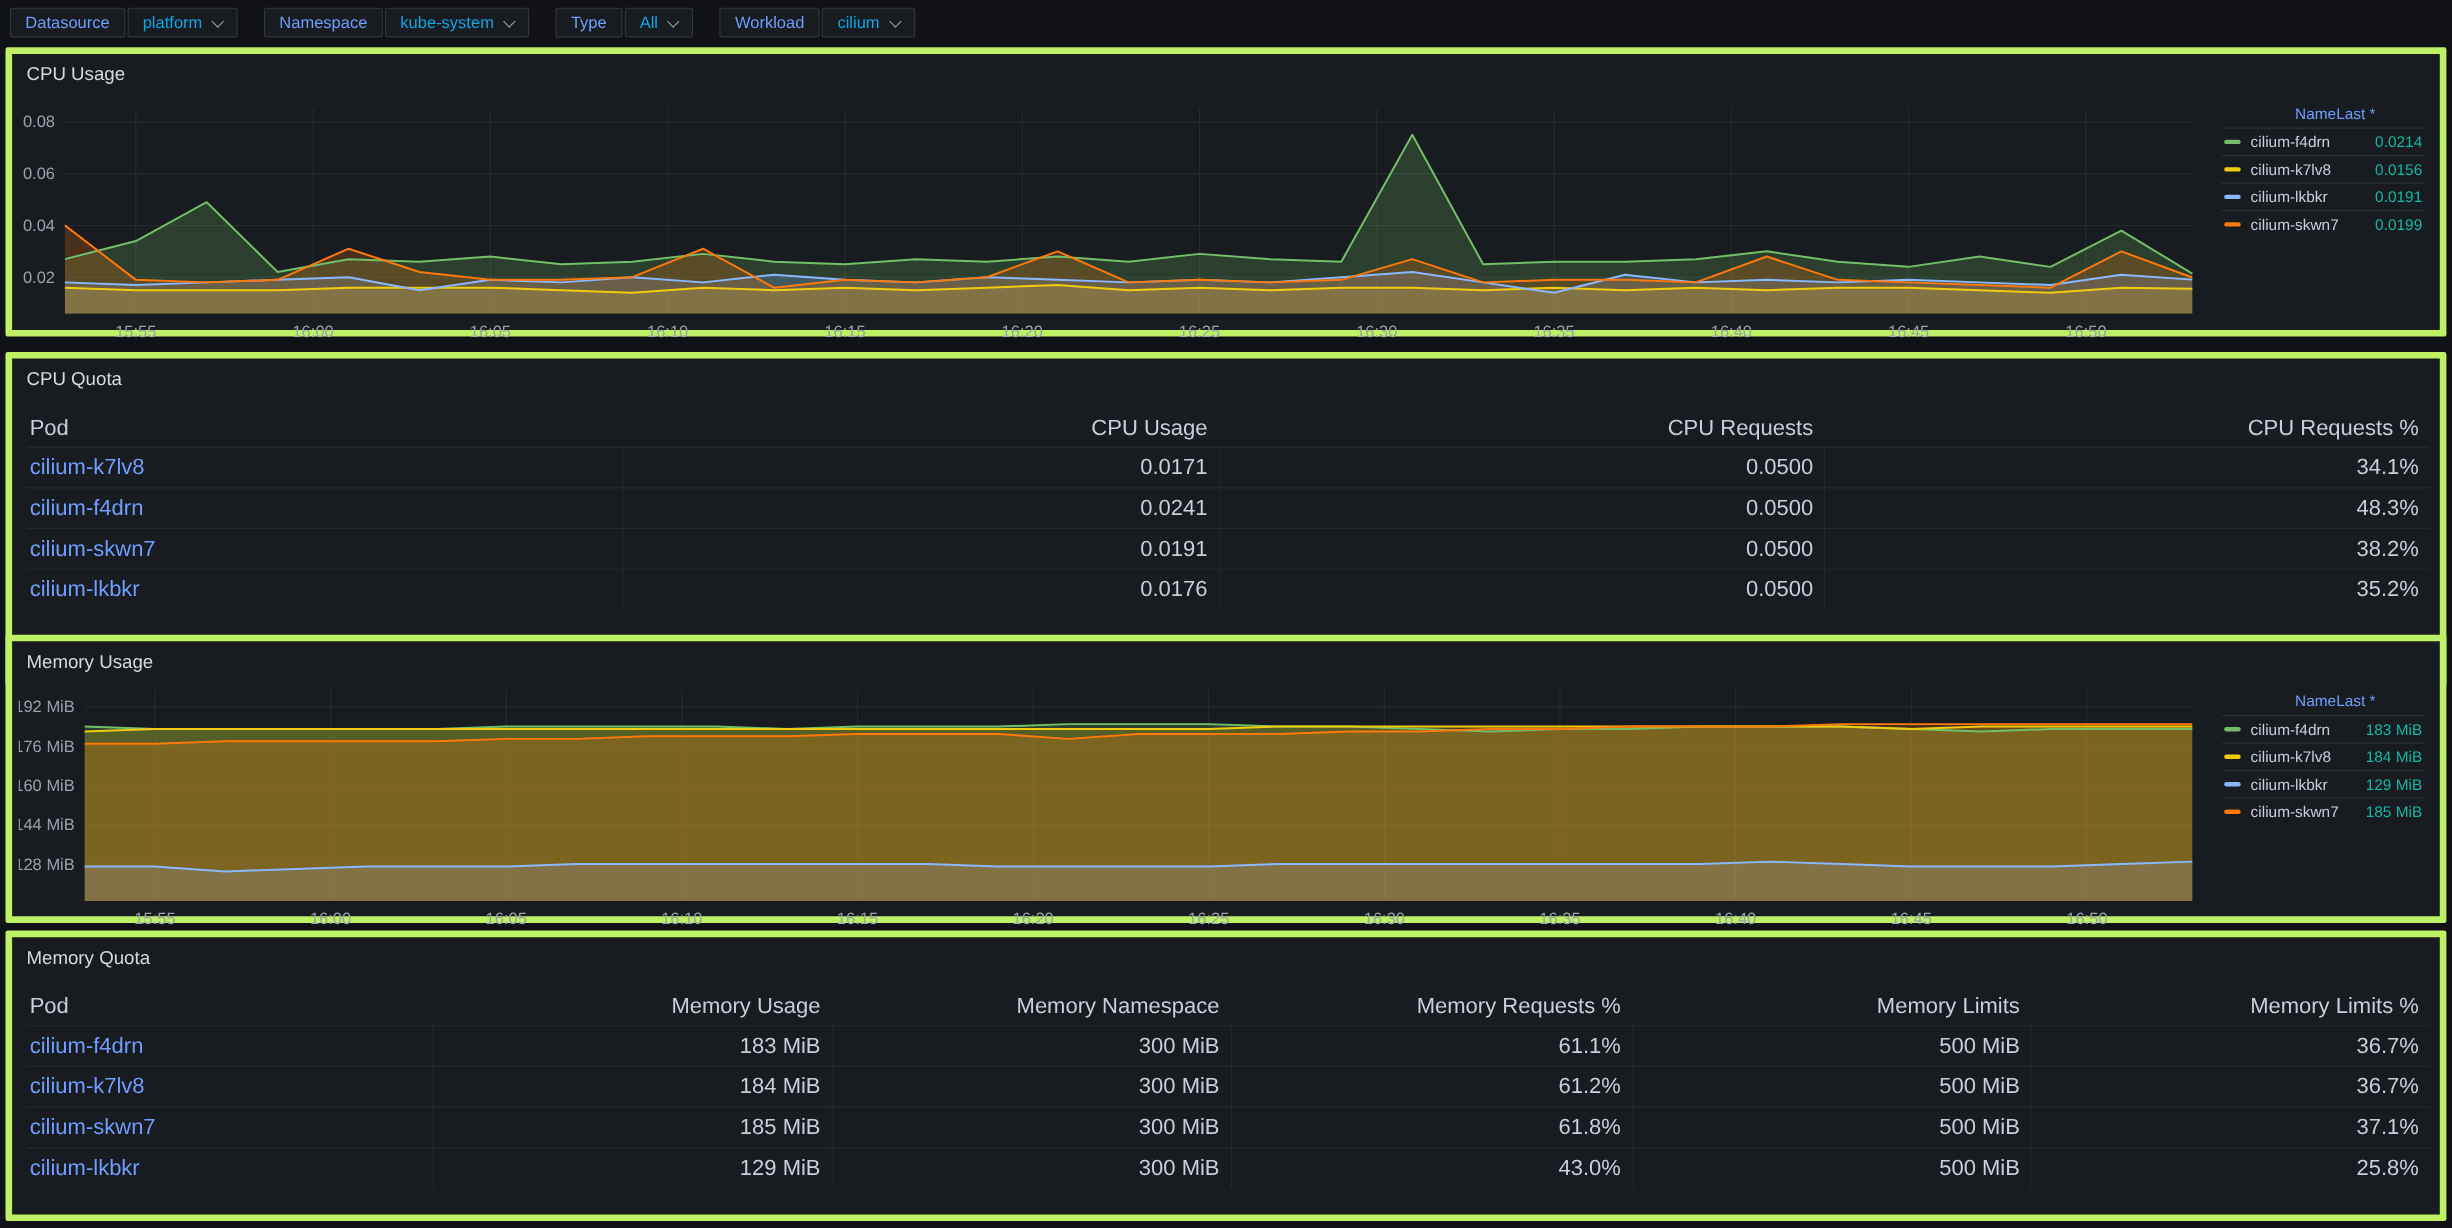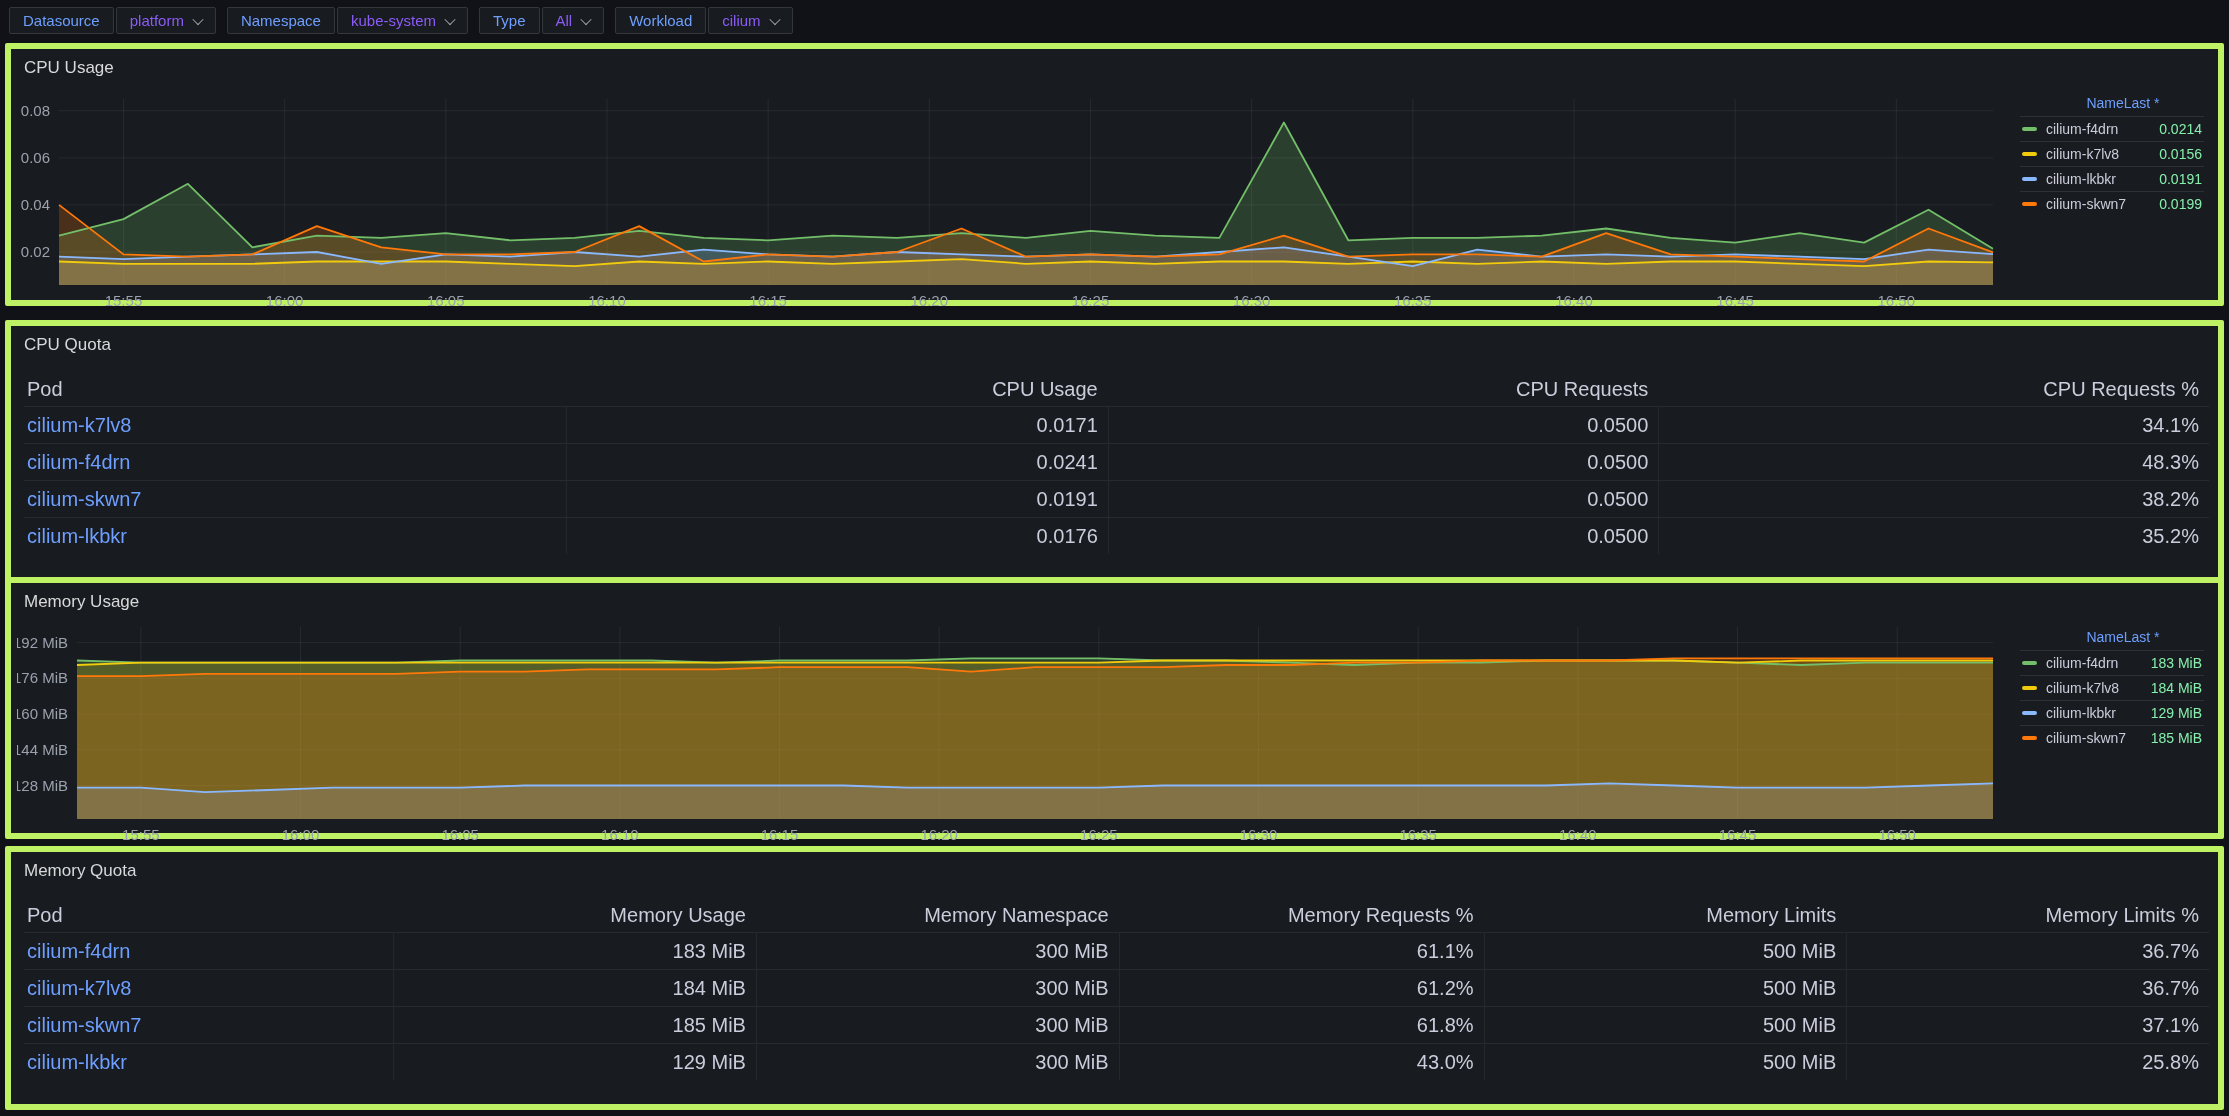--- a/index.html
+++ b/index.html
@@ -2,27 +2,27 @@
 <html><head>
 <meta charset="utf-8">
 <style>
   html,body{margin:0;padding:0;}
   body{
     width:2229px;height:1116px;position:relative;overflow:hidden;
     background:#111217;color:#ccccdc;
     font-family:"Liberation Sans","DejaVu Sans",sans-serif;
   }
   
-  .toolbar{position:absolute;left:9px;top:7px;display:flex;gap:11px;}
+  .toolbar{position:absolute;left:9px;top:7px;display:flex;gap:24px;}
   .filter{display:flex;gap:2px;}
   .chip{height:27px;display:flex;align-items:center;padding:0 13px;
     background:#181b1f;border:1px solid #34363d;border-radius:2px;
     font-size:15px;box-sizing:border-box;white-space:nowrap;}
   .chip.lbl{color:#6e9fff;font-weight:500;}
-  .chip.val{color:#8b5cf6;}
+  .chip.val{color:#0ea5e9;}
   .chev{width:7px;height:7px;border-left:1.6px solid #9da0a8;border-bottom:1.6px solid #9da0a8;
     transform:rotate(-45deg) translate(1px,-1px);margin-left:10px;display:inline-block;}
   
   .panel{position:absolute;left:5px;width:2219px;background:#181b1f;
     border:6px solid #bef264;border-radius:2px;box-sizing:border-box;}
   .panel-title{position:absolute;left:13px;top:9px;font-size:17px;font-weight:500;color:#d8d9da;cursor:pointer;}
   #p-cpu {top:43px;height:263px;}
   #p-cpuq{top:320px;height:304px;}
   #p-mem {top:577px;height:262px;}
   #p-memq{top:846px;height:264px;}
@@ -31,21 +31,21 @@
   .chart-svg text{font-family:"Liberation Sans","DejaVu Sans",sans-serif;font-size:15px;fill:#9ba1ad;}
   
   .legend{position:absolute;right:14px;top:46px;width:184px;font-size:14px;}
   .legend-header{display:flex;justify-content:center;color:#6e9fff;font-weight:500;
     padding:0 2px 5px 24px;}
   .legend-header span{cursor:pointer;}
   .legend-row{display:flex;align-items:center;border-top:1px solid rgba(204,204,220,0.12);
     padding:4px 2px;cursor:pointer;}
   .swatch{width:15px;height:4px;border-radius:2px;margin-right:9px;flex:none;}
   .legend-name{flex:1;color:#ccccdc;}
-  .legend-val{color:#86efac;}
+  .legend-val{color:#14b8a6;}
   
   .gtable{position:absolute;left:13px;right:9px;top:46px;font-size:20px;}
   .trow{display:grid;align-items:stretch;height:36px;border-top:1px solid rgba(204,204,220,0.09);}
   .trow.thead{border-top:none;height:34px;font-weight:500;color:#d8d9da;}
   .tcell{display:flex;align-items:center;justify-content:flex-end;padding:0 10px;
     border-left:1px solid rgba(204,204,220,0.07);box-sizing:border-box;color:#ccccdc;}
   .tcell.first{justify-content:flex-start;border-left:none;padding-left:3px;}
   .trow.thead .tcell{border-left:none;cursor:pointer;}
   .pod-link{color:#6e9fff;text-decoration:none;cursor:pointer;}
 </style>

